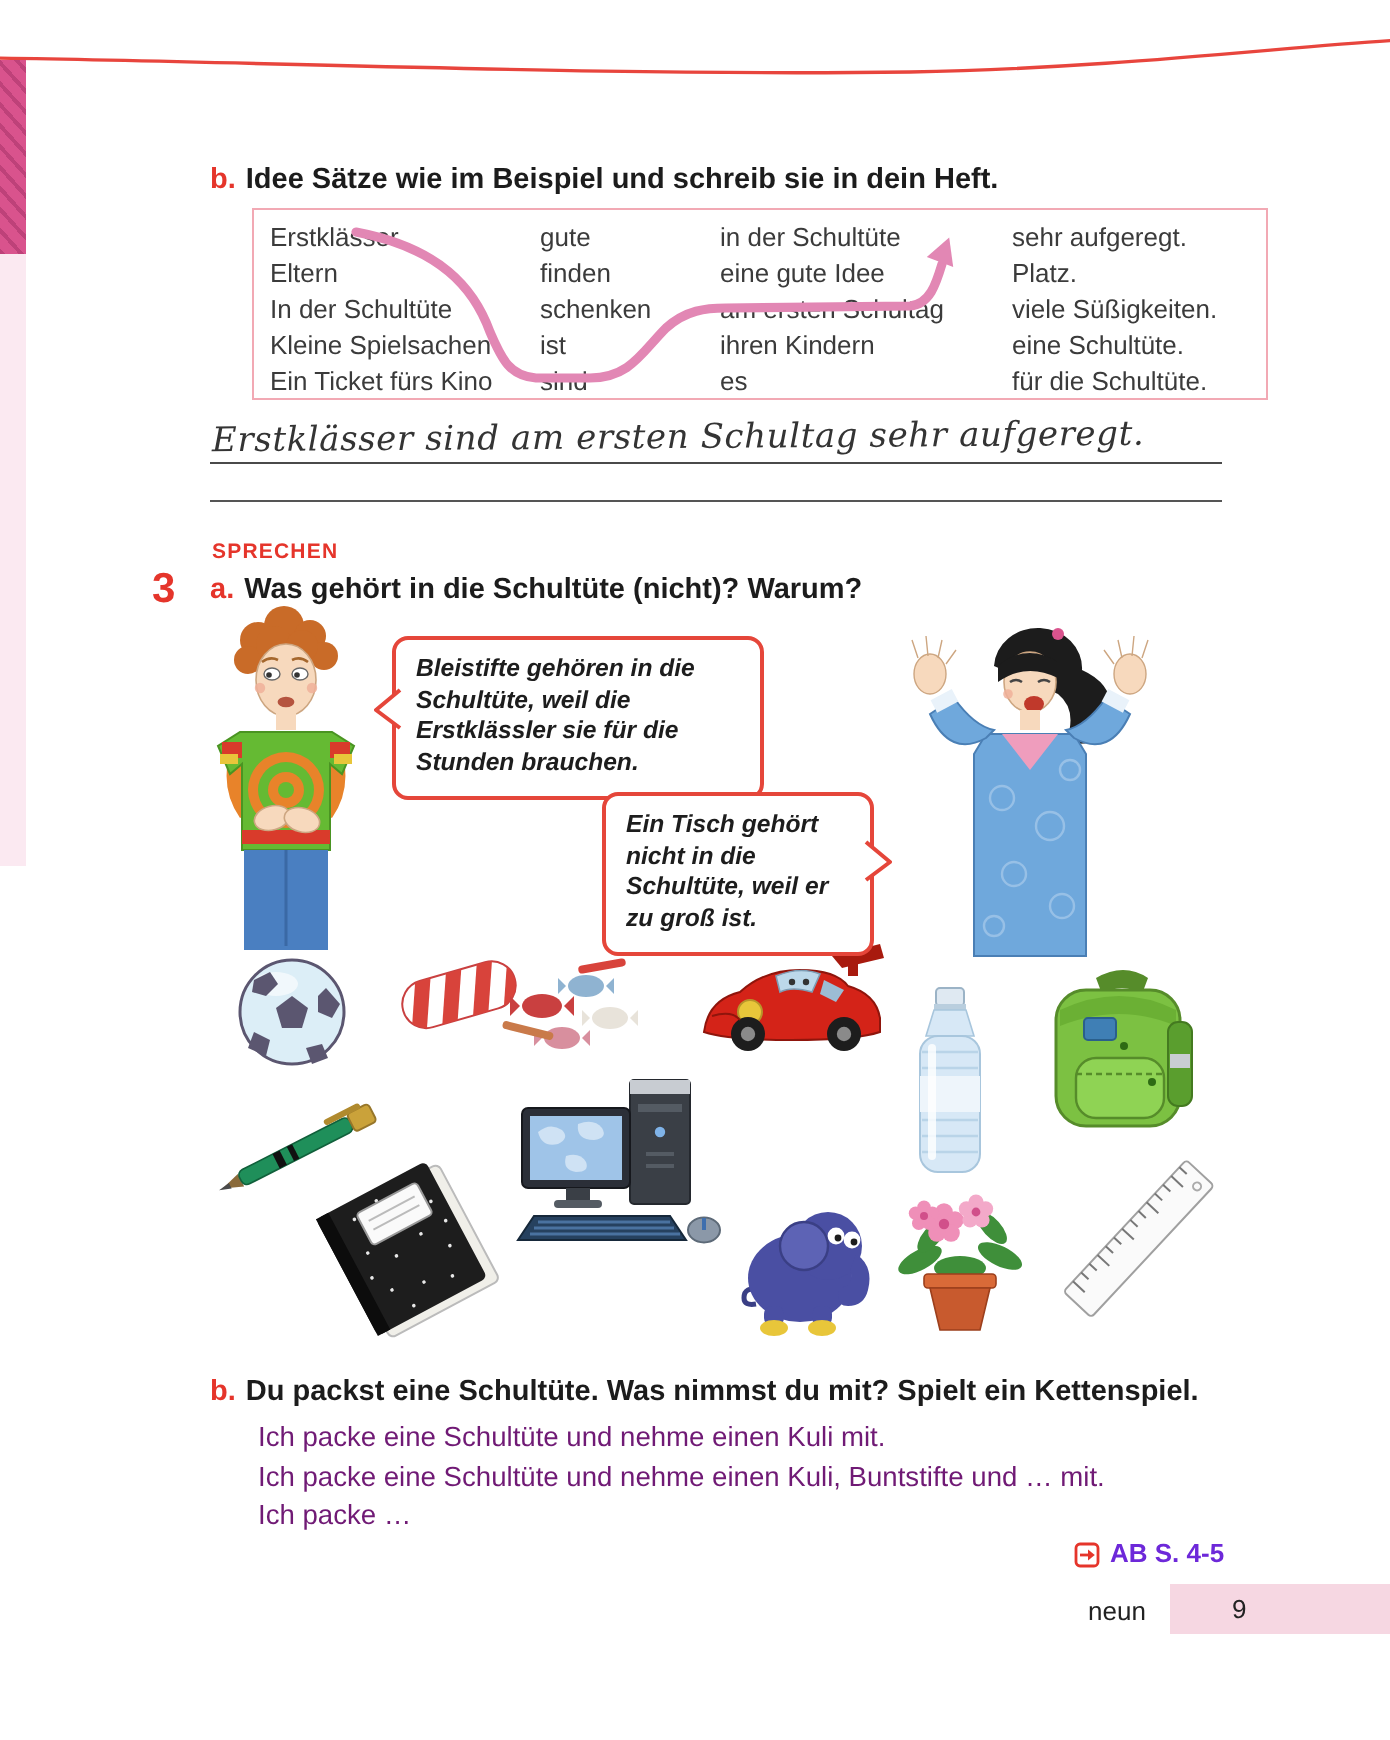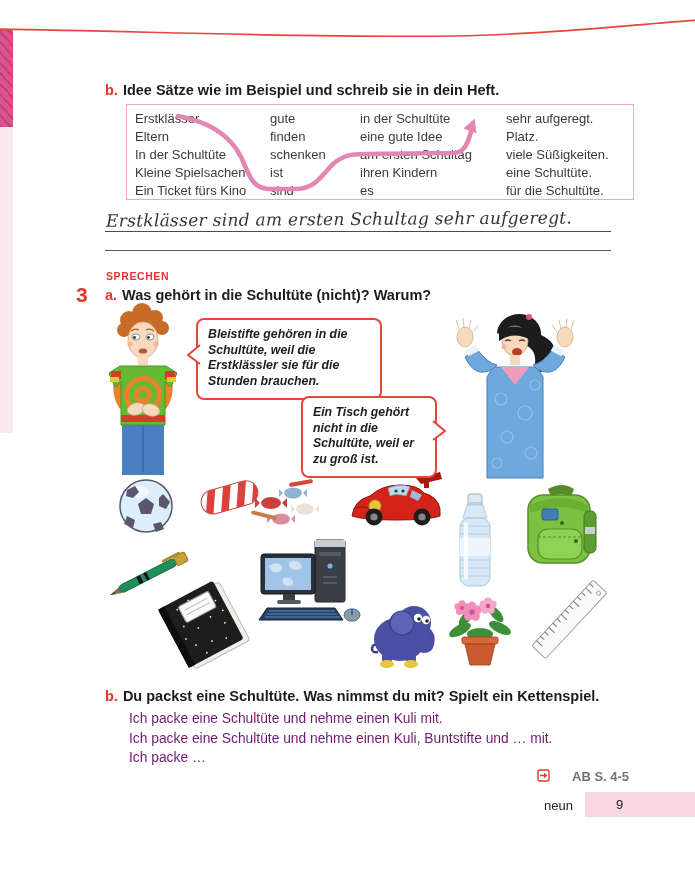--- a/index.html
+++ b/index.html
@@ -47,22 +47,22 @@
     position:absolute; background:#fff; border:2px solid #e5463a; border-radius:8px;
     padding:7px 9px 8px 10px; font-size:12.3px; font-style:italic; font-weight:600;
     color:#1d1d1d; line-height:1.28; z-index:5;
   }
   .bubble .tail { position:absolute; }
   .figure { position:absolute; }
   .item { position:absolute; }
 
   
   .chain-lines { position:absolute; left:105px; top:709px; font-size:13.8px; color:#701a75; line-height:19.5px;margin-left:24px; }
-  .ab-ref { position:absolute; left:537px; top:769px; display:flex; align-items:flex-start; gap:22px;
-            color:#737373; font-size:13px; font-weight:bold; }
+  .ab-ref { position:absolute; left:537px; top:769px; display:flex; align-items:flex-end; gap:5px;
+            color:#6d28d9; font-size:13px; font-weight:bold; }
   .footer-word { position:absolute; left:544px; top:798px; font-size:13px; color:#222; }
   .footer-strip { position:absolute; left:585px; top:792px; width:110px; height:25px; background:#f6d7e2; }
   .footer-strip span { position:absolute; left:31px; top:5px; font-size:13px; color:#222; }
 </style>
 </head>
 <body>
 
 <div class="page">
 
   <svg class="top-wave" viewBox="0 0 695 44">

